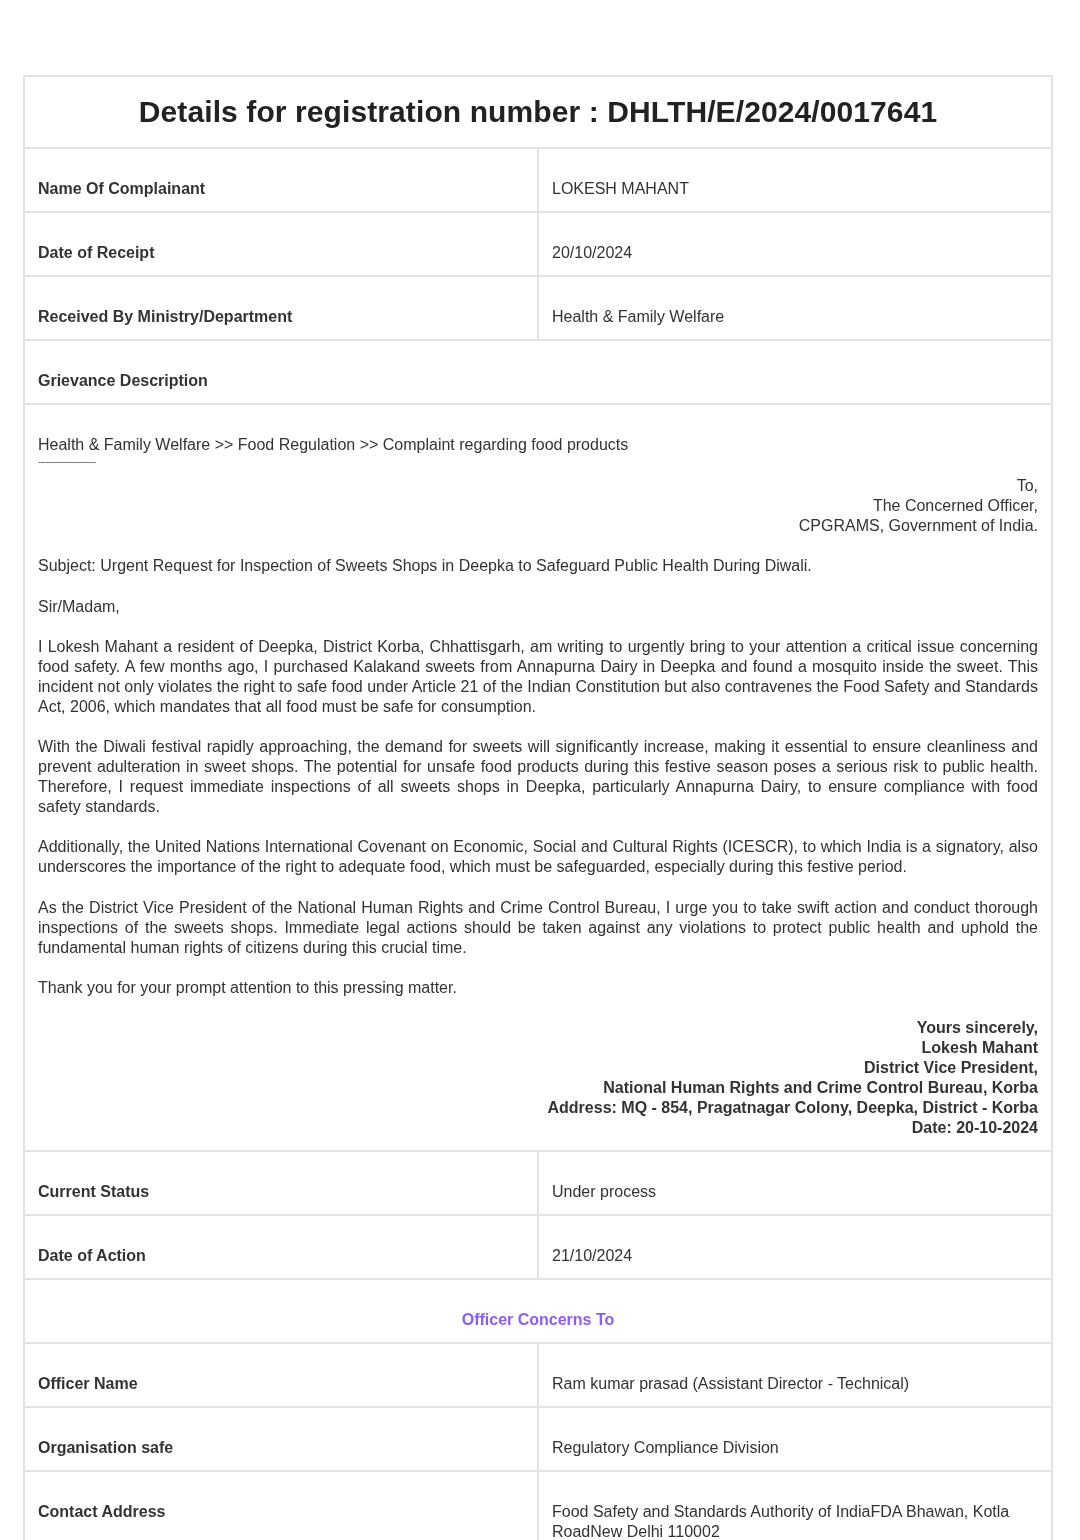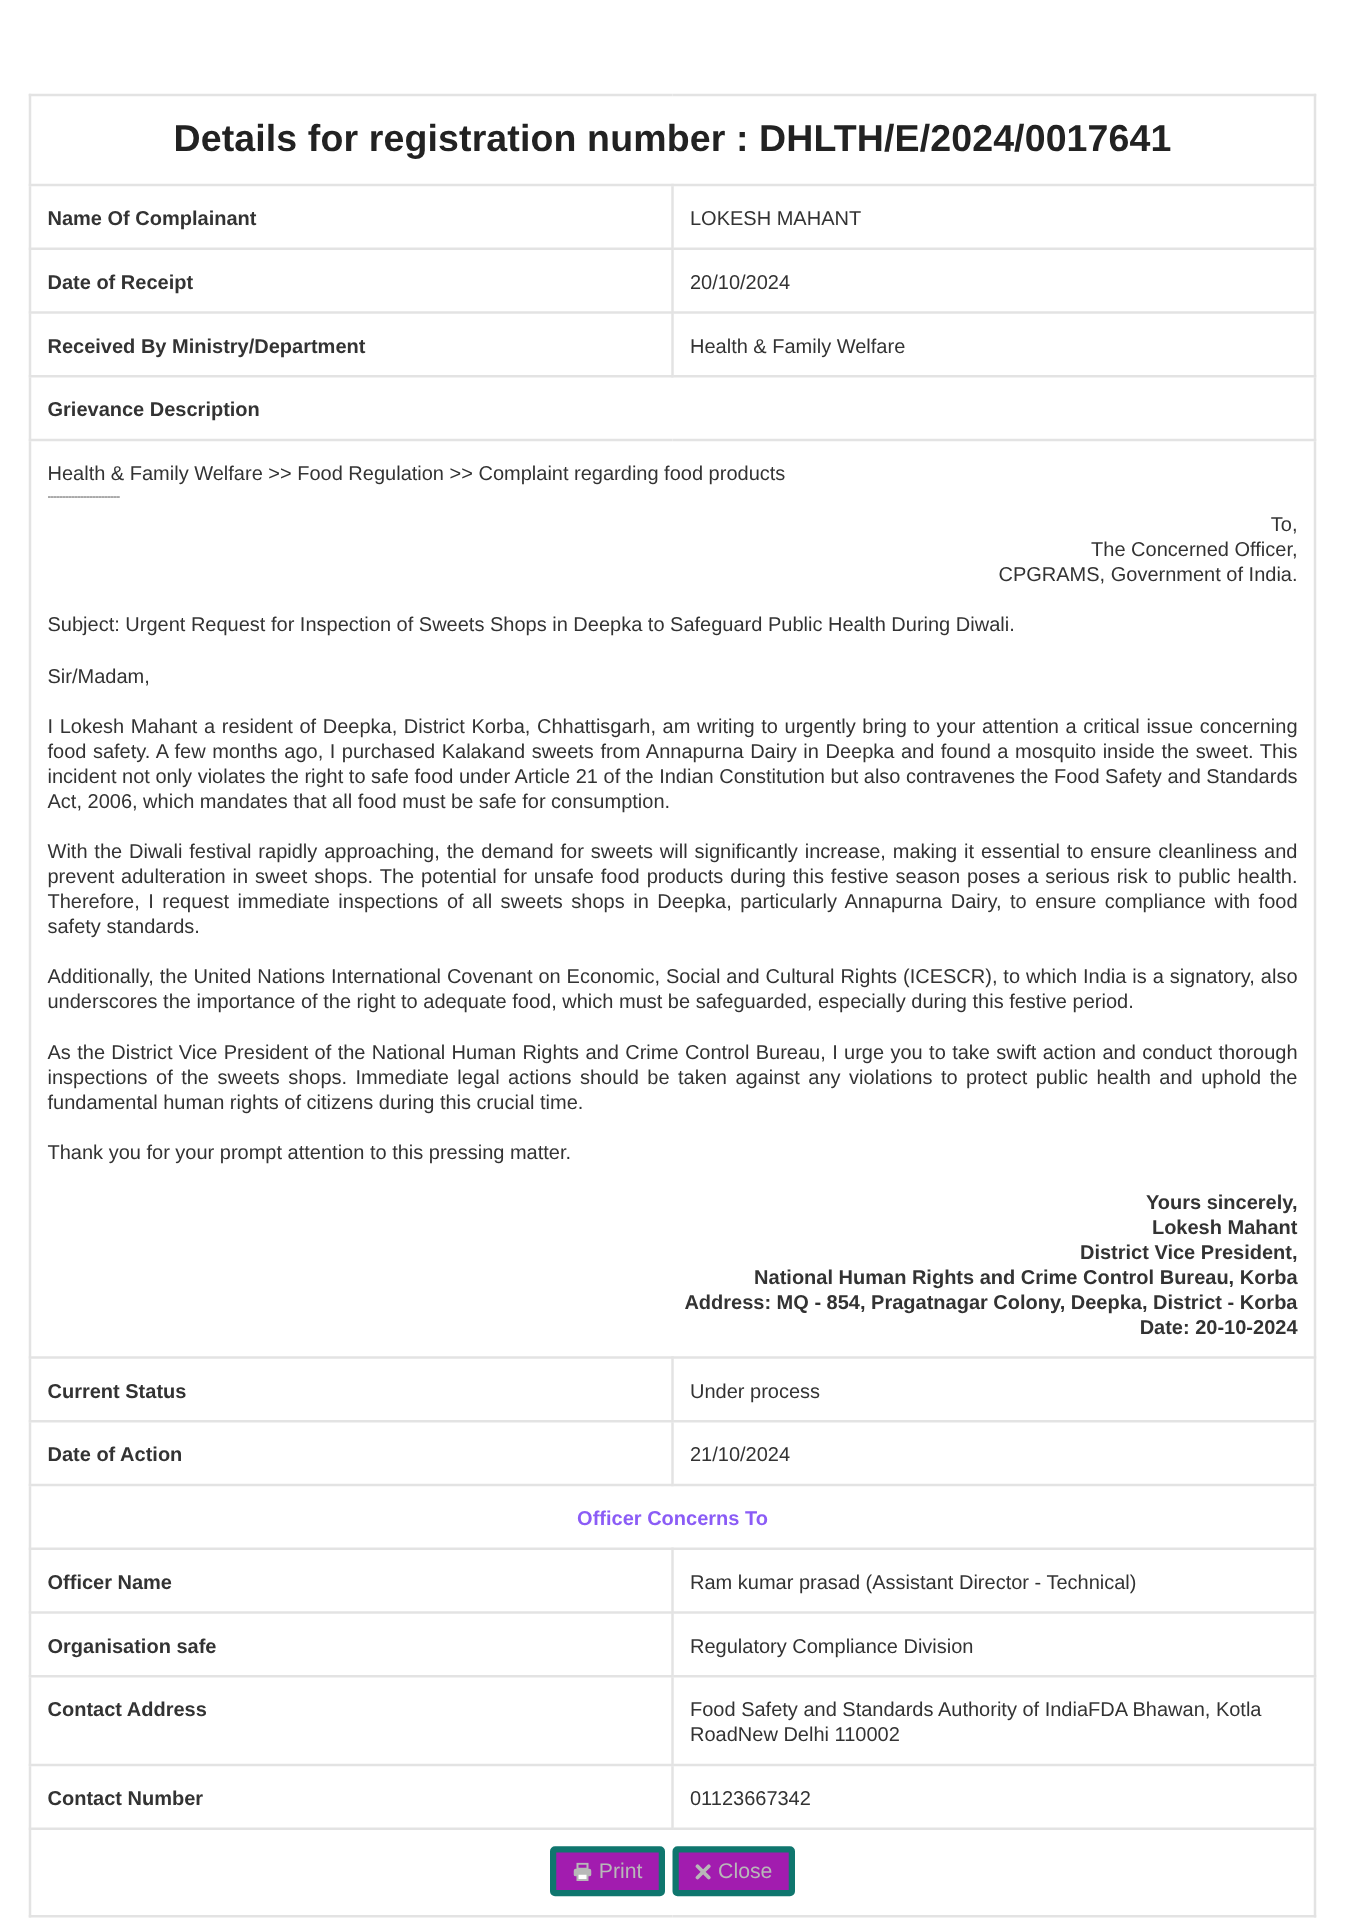--- a/index.html
+++ b/index.html
@@ -20,21 +20,21 @@
       width: 100%;
       border-collapse: collapse;
       border: 2px solid #e3e3e3;
       table-layout: fixed;
     }
     table.details td {
       border: 2px solid #e3e3e3;
       font-size: 16px;
       line-height: 20px;
       vertical-align: top;
-      padding: 17px 13px 12px 13px;
+      padding: 30px 13px 12px 13px;
       color: #333333;
     }
     td.label {
       width: 346px;
       font-weight: bold;
       color: #222222;
     }
     td.value { color: #333333; }
     tr.title-row td {
       height: 72px;

